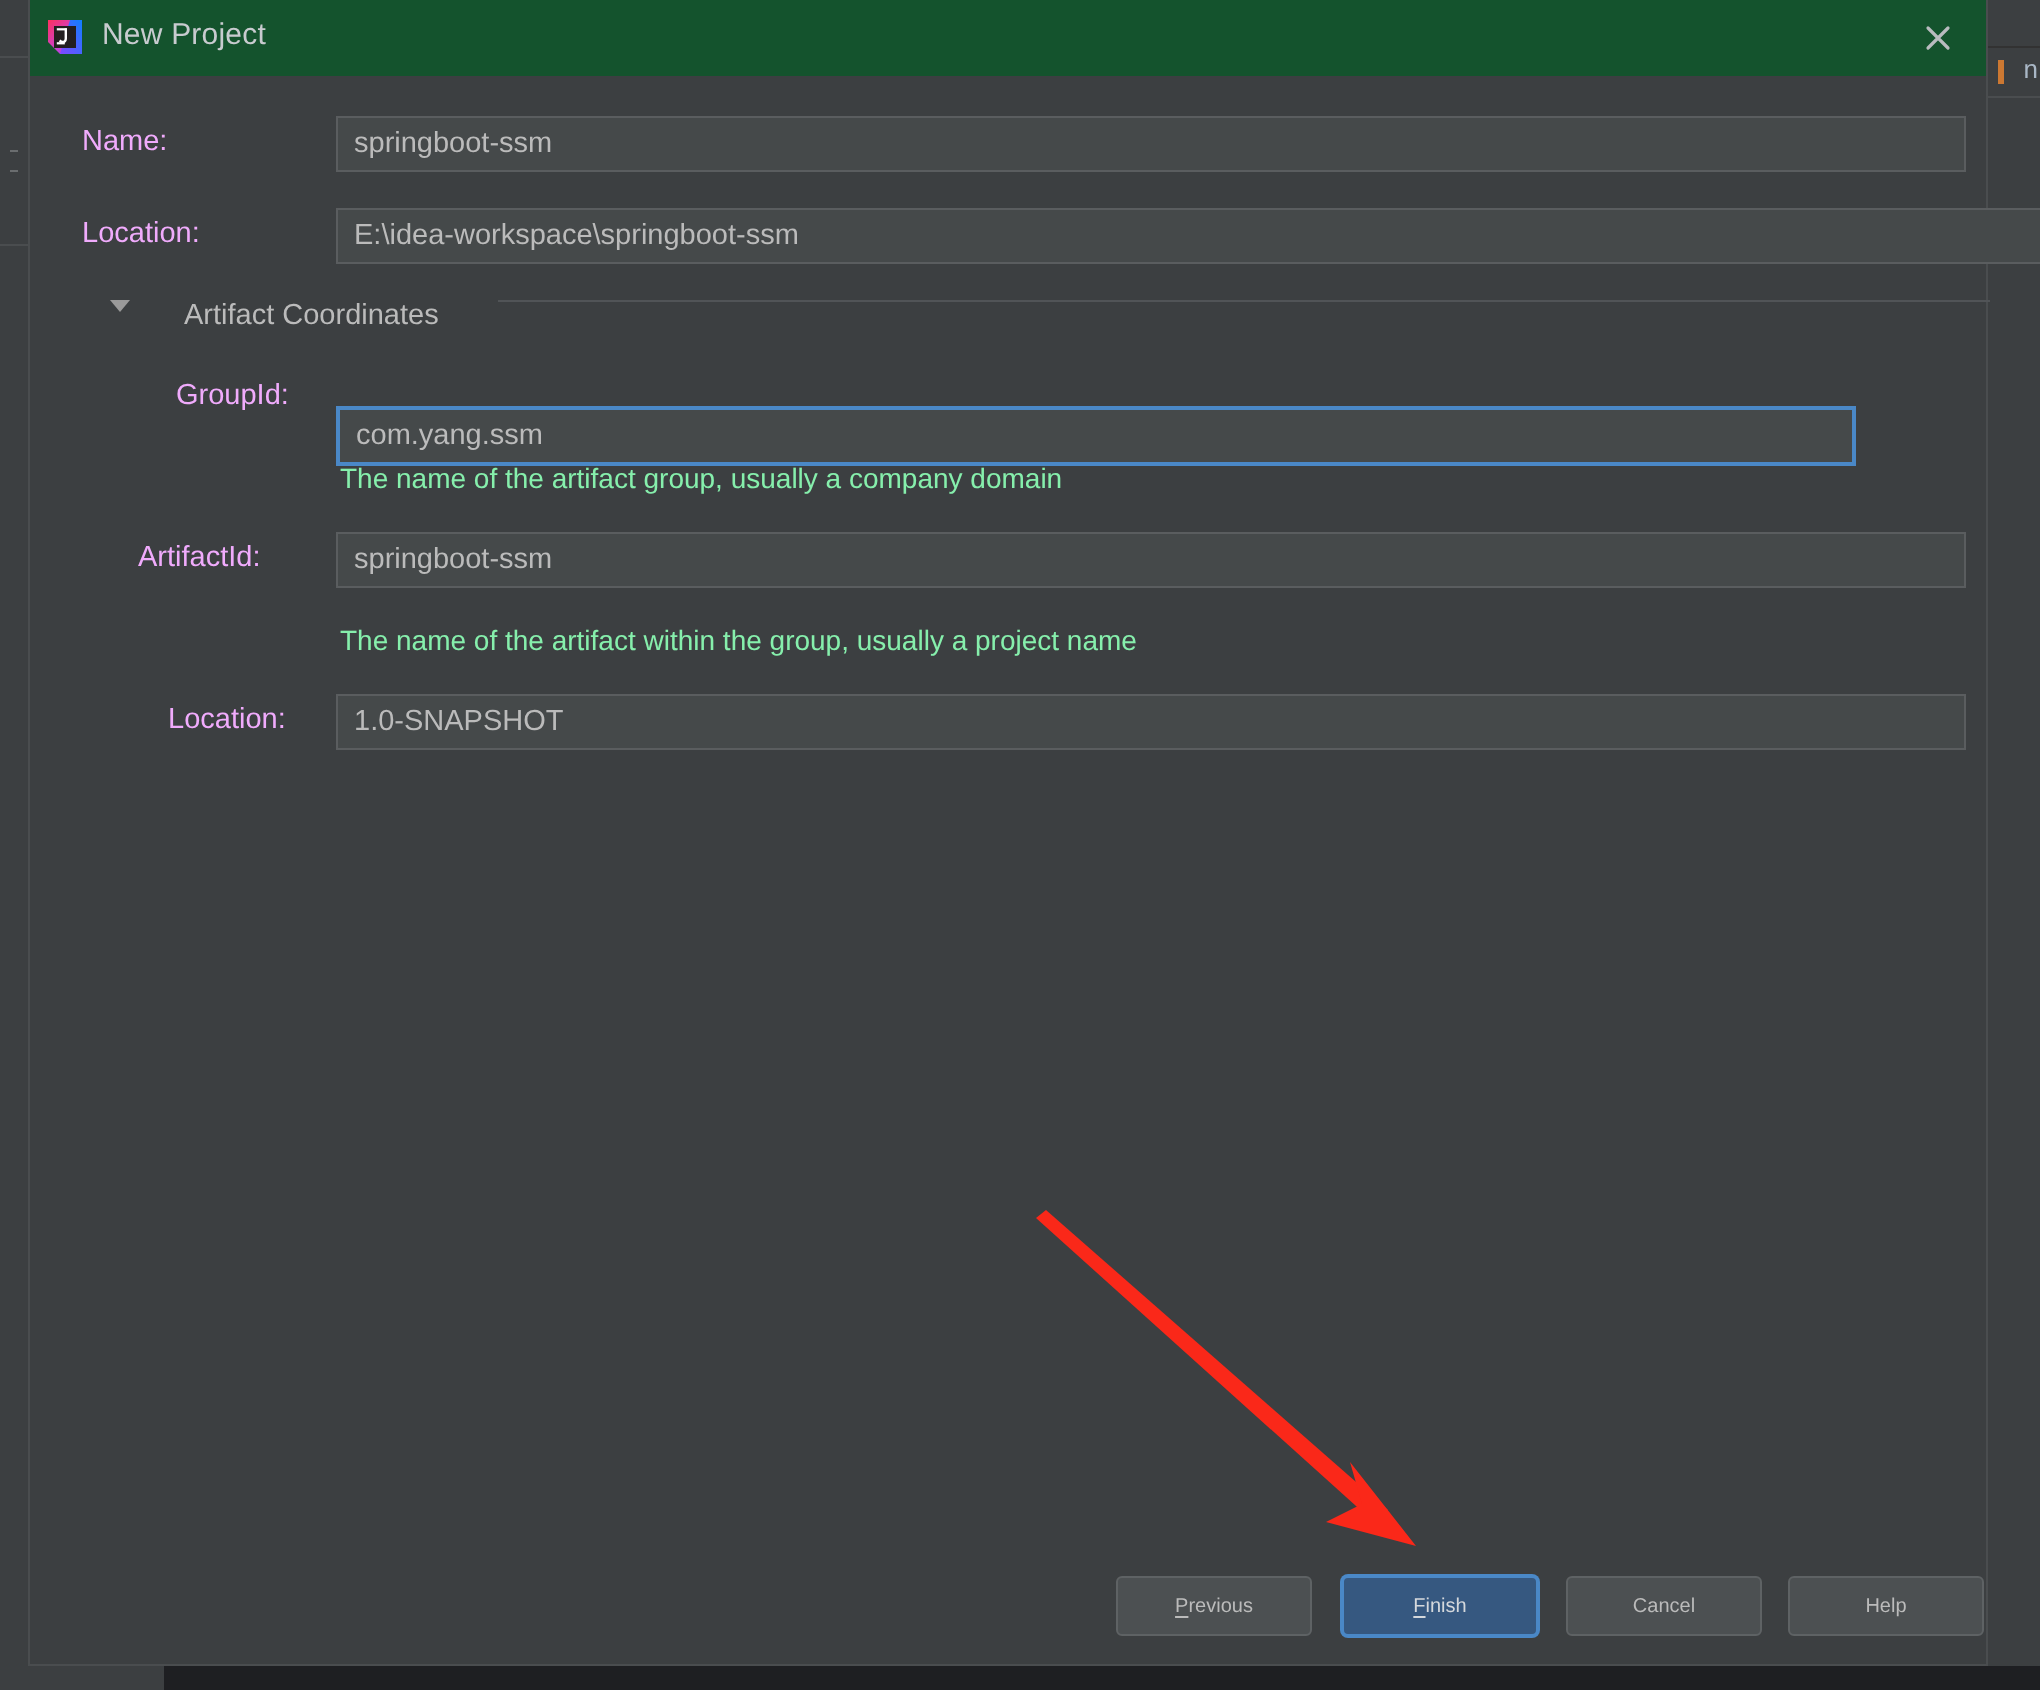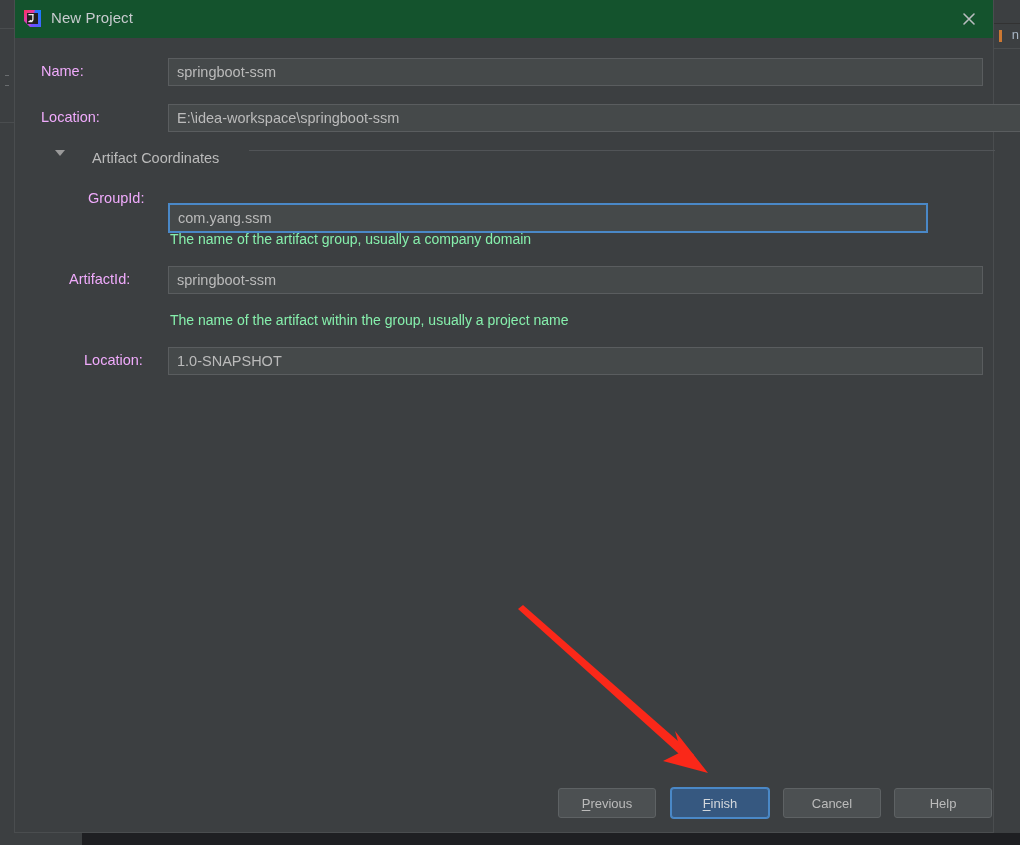--- a/index.html
+++ b/index.html
@@ -212,21 +212,21 @@
     width: 980px; height: 56px;
   }
   .btn {
     position: absolute;
     top: 12px;
     height: 30px;
     background: #4c5052;
     border: 1px solid #5e6264;
     border-radius: 3px;
     color: #bbbbbb;
-    font-size: 13px;
+    font-size: 10px;
     display: flex;
     align-items: center;
     justify-content: center;
     cursor: pointer;
     font-family: "Liberation Sans", sans-serif;
   }
   .btn.primary {
     background: #365880;
     border: 1px solid #4a88c7;
     color: #d4d8dc;

